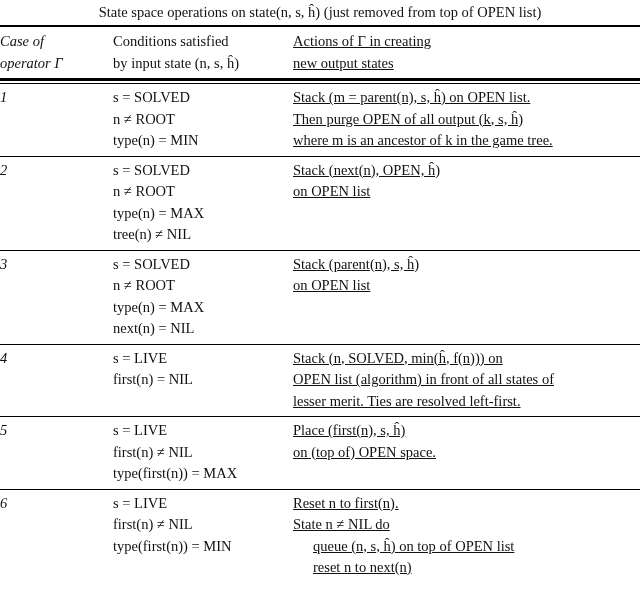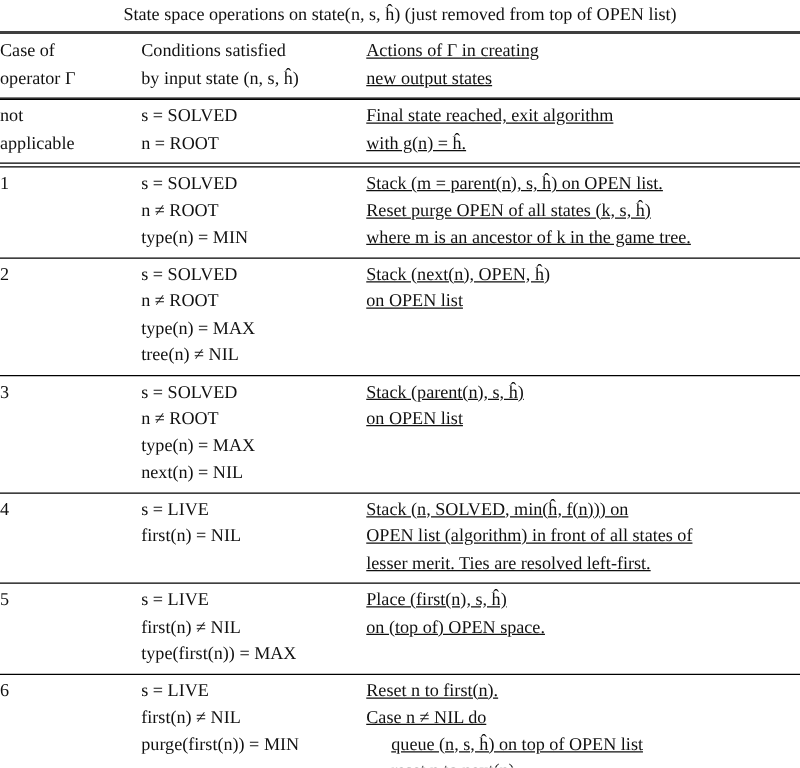--- a/index.html
+++ b/index.html
@@ -38,21 +38,21 @@
     width: 100%;
     border-collapse: collapse;
     table-layout: fixed;
     font-size: 14.5px;
   }
   table.tbl td {
     vertical-align: top;
     padding: 0;
     line-height: 21.5px;
   }
-  td.c1 { width: 113px; padding-left: 12px; box-sizing: border-box; }
+  td.c1 { width: 113px; padding-left: 12px; box-sizing: border-box; font-style: italic; }
   td.c2 { width: 180px; box-sizing: border-box; }
   td.c3 { width: 347px; box-sizing: border-box; text-decoration: underline; }
   tr.head td { padding-top: 4px; padding-bottom: 4px; }
   tr.body td { padding-top: 3px; padding-bottom: 4px; }
   .ln { display: block; white-space: nowrap; }
   .ln.ind { padding-left: 20px; }
   .sep-cell { padding: 0 !important; }
   .sep-row td { height: 0; padding: 0 !important; line-height: 0; }
   .hr-in {
     border-top: 1.4px solid #000;
@@ -101,51 +101,37 @@
 
   <div class="rule-double"></div>
 
   <table class="tbl" id="rows-table">
     <colgroup>
       <col style="width:113px">
       <col style="width:180px">
       <col style="width:347px">
     </colgroup>
     <tbody id="rows-body">
-        <tr class="body">
-          <td class="c1">
-            <span class="ln">not</span>
-            <span class="ln">applicable</span>
-          </td>
-          <td class="c2">
-            <span class="ln">s = SOLVED</span>
-            <span class="ln">n = ROOT</span>
-          </td>
-          <td class="c3">
-            <span class="ln">Final state reached, exit algorithm</span>
-            <span class="ln">with g(n) = ĥ.</span>
-          </td>
-        </tr>
         <tr class="sep-row">
           <td colspan="3" class="sep-cell">
             <div class="hr-in dbl"></div>
           </td>
         </tr>
         <tr class="body">
           <td class="c1">
             <span class="ln">1</span>
           </td>
           <td class="c2">
             <span class="ln">s = SOLVED</span>
             <span class="ln">n ≠ ROOT</span>
             <span class="ln">type(n) = MIN</span>
           </td>
           <td class="c3">
             <span class="ln">Stack (m = parent(n), s, ĥ) on OPEN list.</span>
-            <span class="ln">Reset purge OPEN of all states (k, s, ĥ)</span>
+            <span class="ln">Then purge OPEN of all output (k, s, ĥ)</span>
             <span class="ln">where m is an ancestor of k in the game tree.</span>
           </td>
         </tr>
         <tr class="sep-row">
           <td colspan="3" class="sep-cell">
             <div class="hr-in"></div>
           </td>
         </tr>
         <tr class="body">
           <td class="c1">
@@ -225,25 +211,25 @@
             <div class="hr-in"></div>
           </td>
         </tr>
         <tr class="body">
           <td class="c1">
             <span class="ln">6</span>
           </td>
           <td class="c2">
             <span class="ln">s = LIVE</span>
             <span class="ln">first(n) ≠ NIL</span>
-            <span class="ln">purge(first(n)) = MIN</span>
+            <span class="ln">type(first(n)) = MIN</span>
           </td>
           <td class="c3">
             <span class="ln">Reset n to first(n).</span>
-            <span class="ln">Case n ≠ NIL do</span>
+            <span class="ln">State n ≠ NIL do</span>
             <span class="ln ind">queue (n, s, ĥ) on top of OPEN list</span>
             <span class="ln ind">reset n to next(n)</span>
           </td>
         </tr>
       </tbody>
   </table>
 
 </div>
 
 </body></html>

